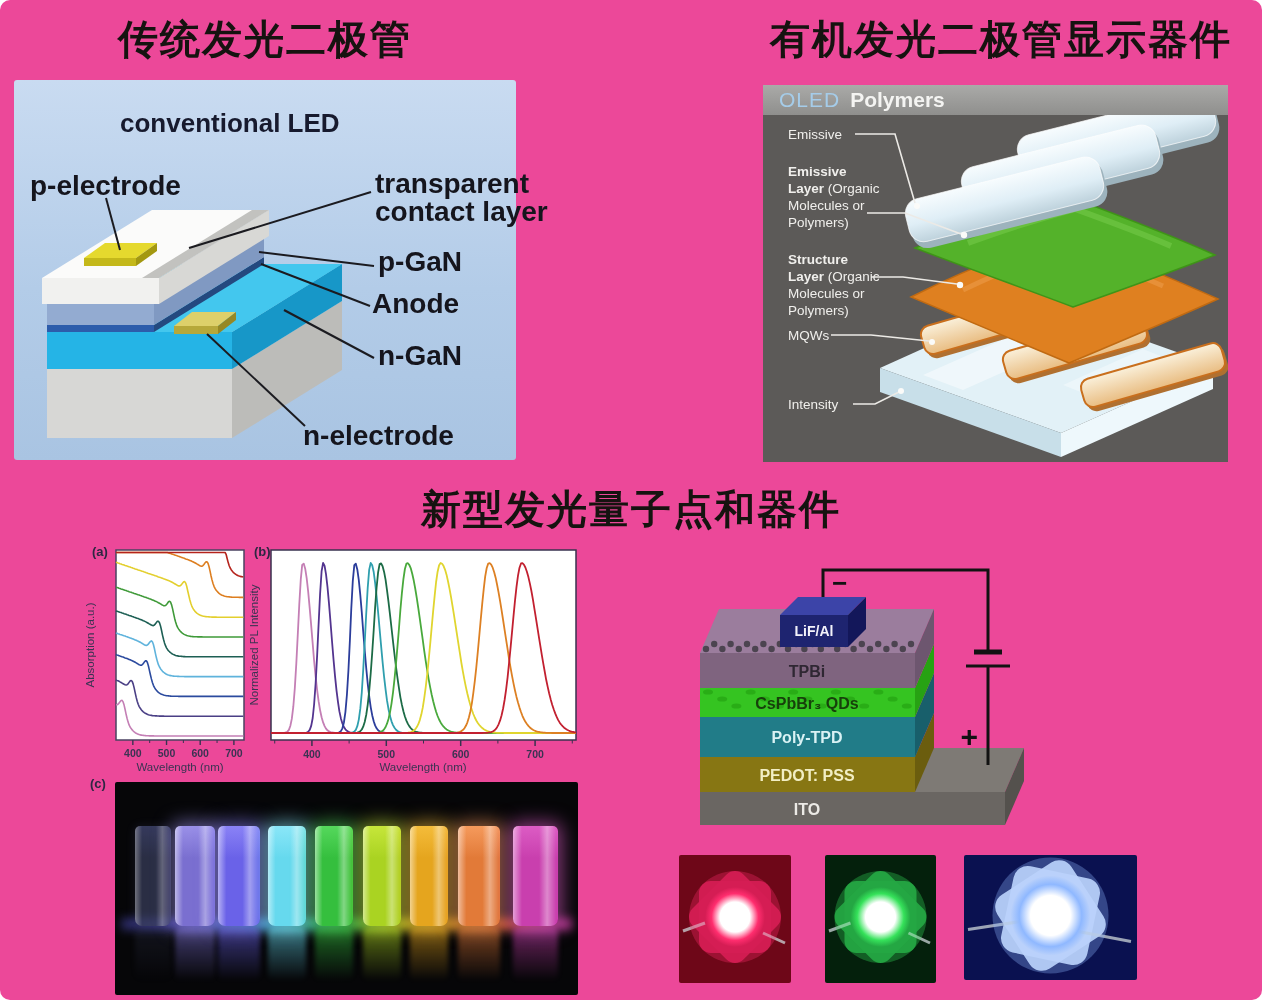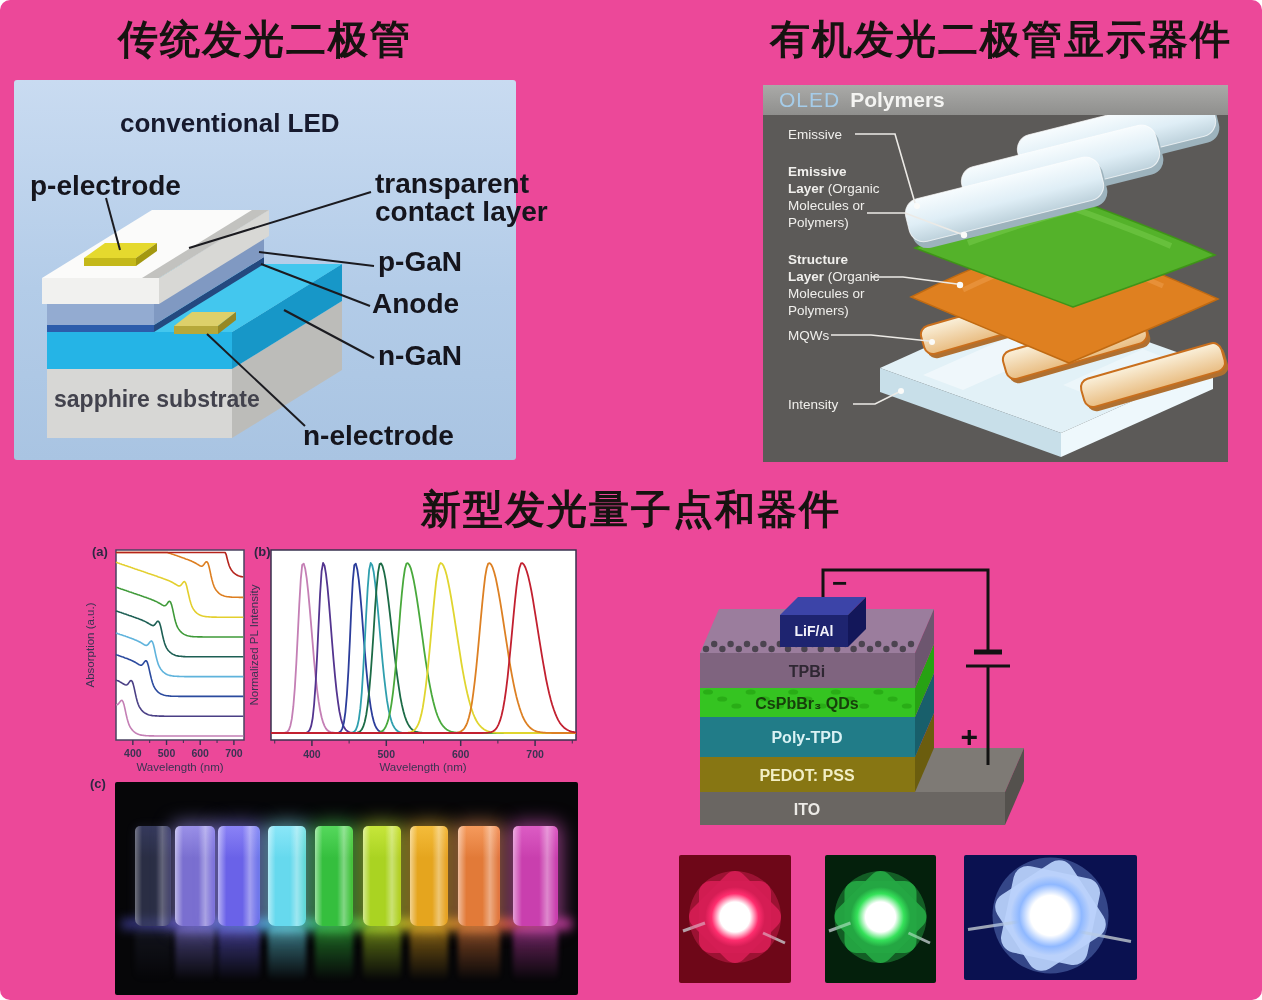--- a/index.html
+++ b/index.html
@@ -104,21 +104,20 @@
         <line x1="291" y1="346" x2="193" y2="254"></line>
       </g>
     </svg>
     <div class="lp-heading">conventional LED</div>
     <div class="lp-label" style="left:16px;top:90px">p-electrode</div>
     <div class="lp-label" style="left:361px;top:88px">transparent</div>
     <div class="lp-label" style="left:361px;top:116px">contact layer</div>
     <div class="lp-label" style="left:364px;top:166px">p-GaN</div>
     <div class="lp-label" style="left:358px;top:208px">Anode</div>
     <div class="lp-label" style="left:364px;top:260px">n-GaN</div>
-    <div class="lp-sub" style="left:40px;top:306px">sapphire substrate</div>
     <div class="lp-label" style="left:289px;top:340px">n-electrode</div>
   </div>
 
   <div class="oled-panel">
     <div class="oled-header">
       <span class="oh-brand">OLED</span>
       <span class="oh-word">Polymers</span>
     </div>
     <svg width="465" height="377" viewBox="0 0 465 377">
       <defs>

